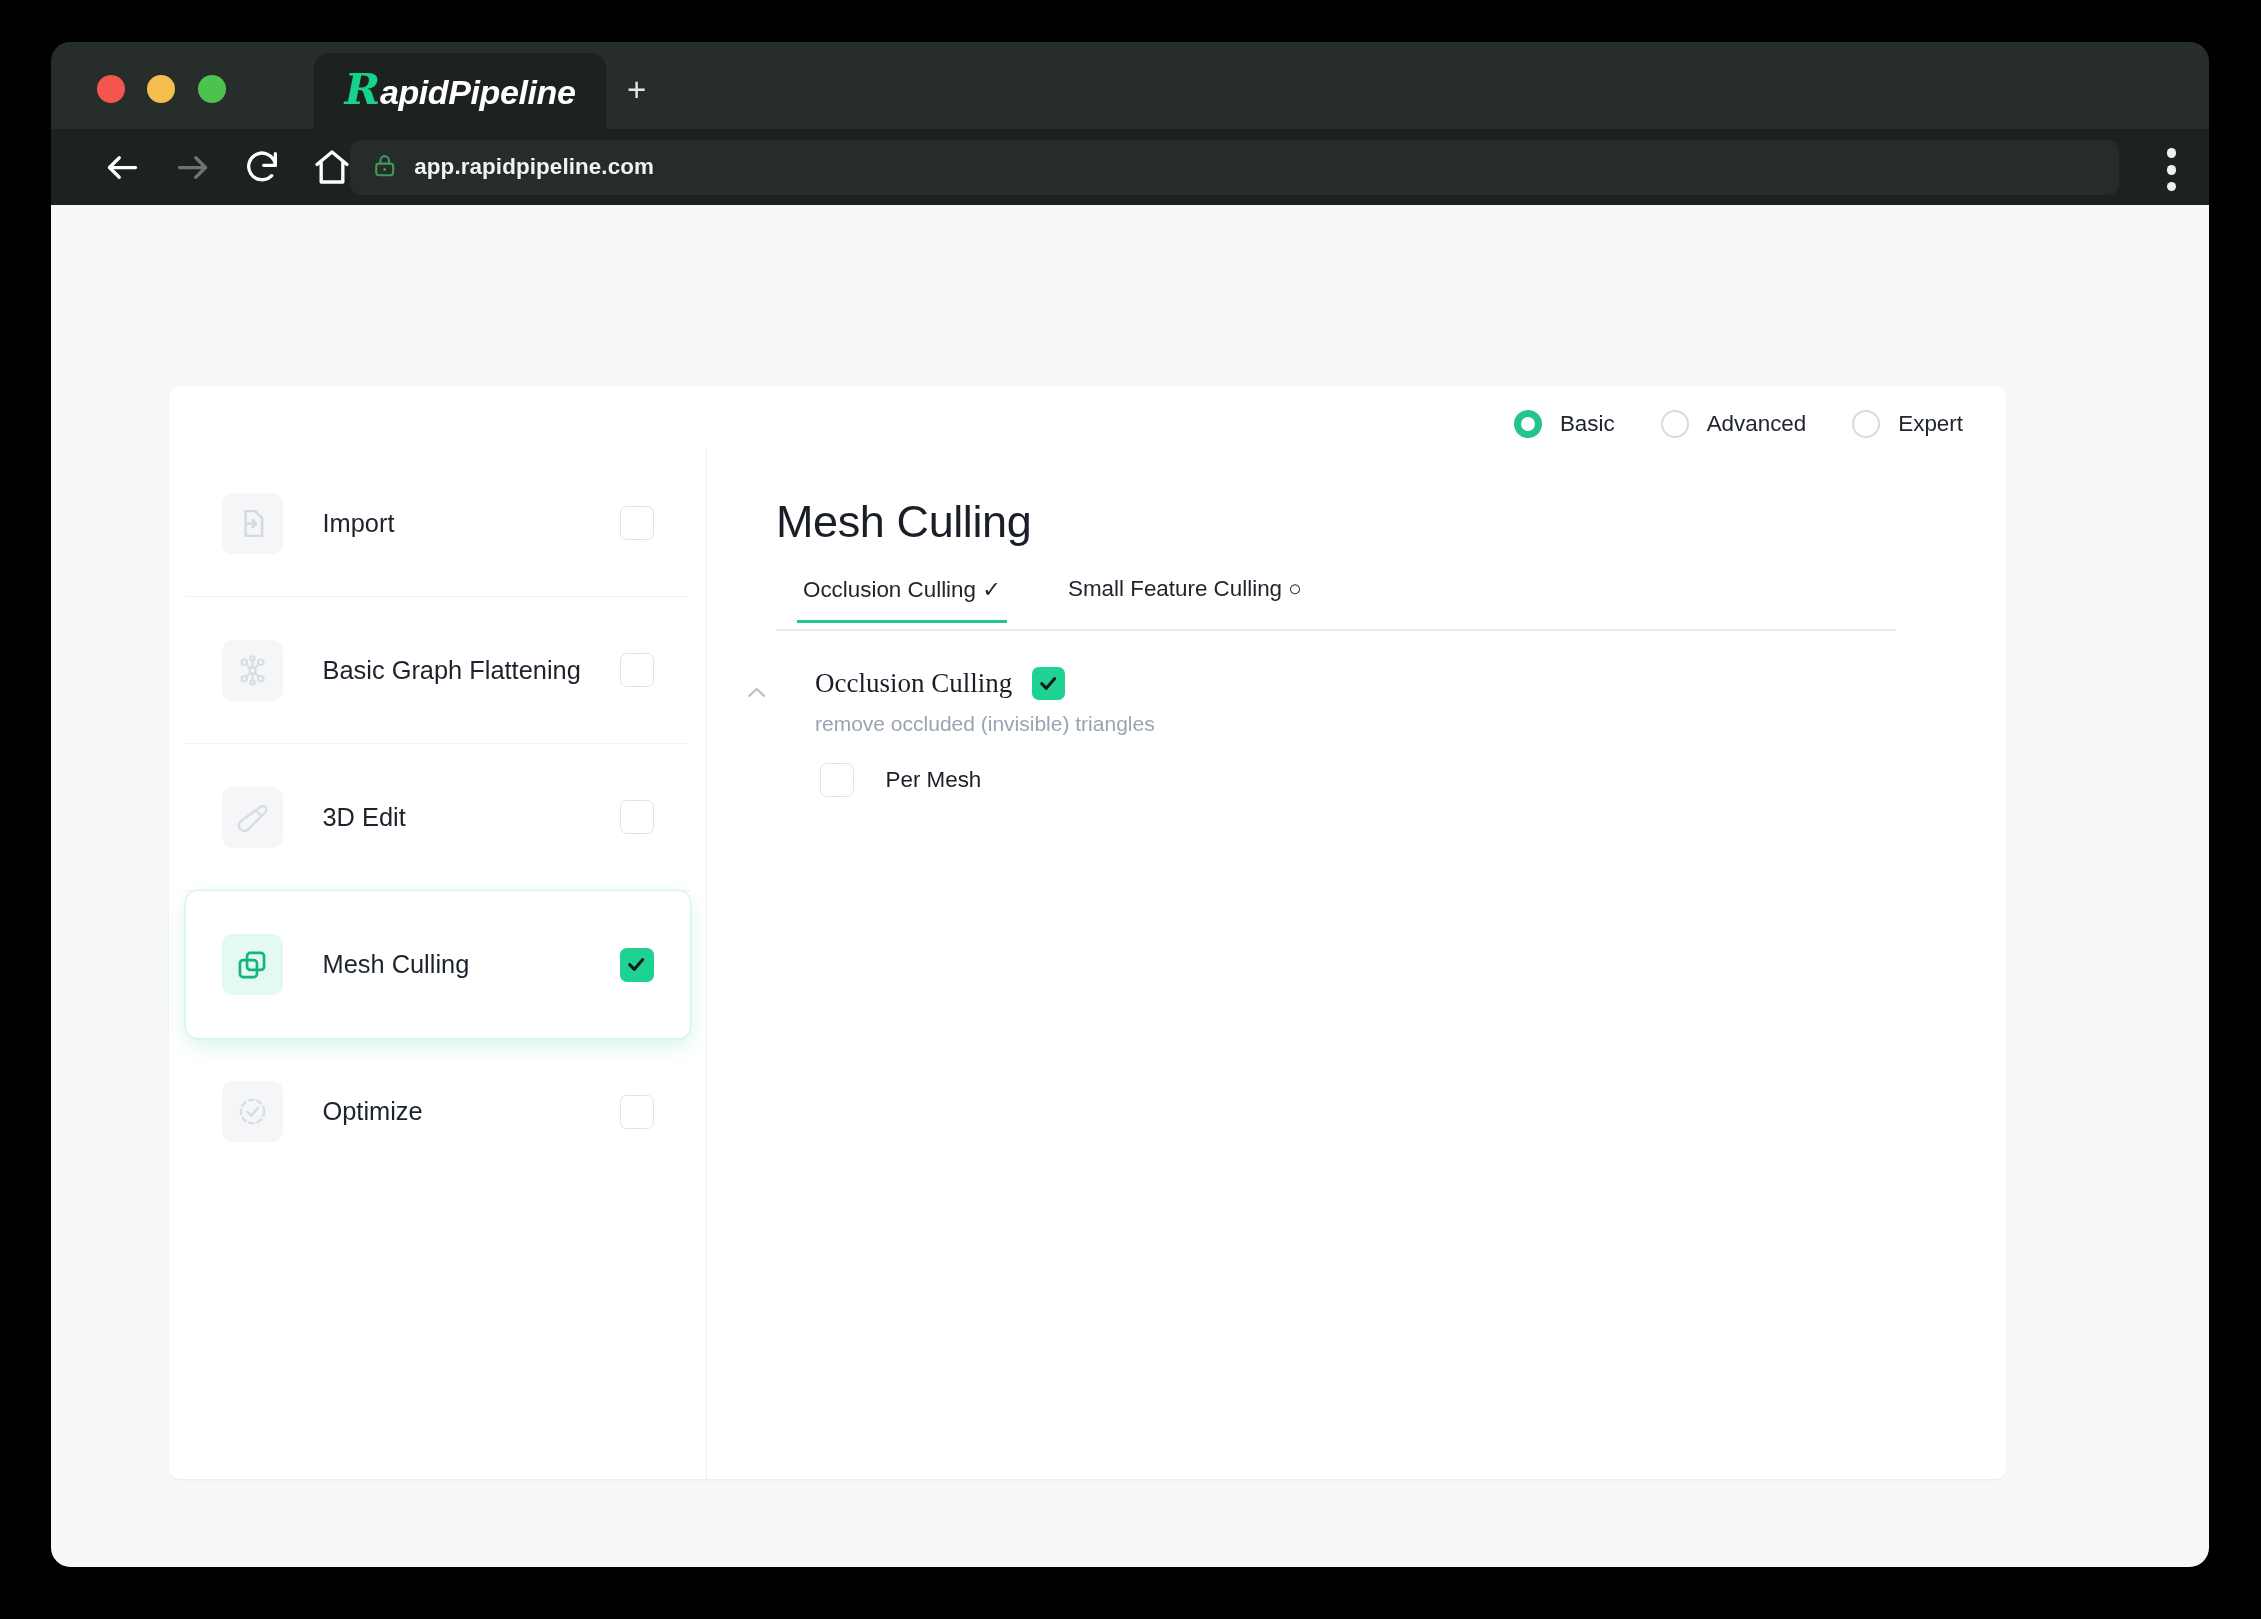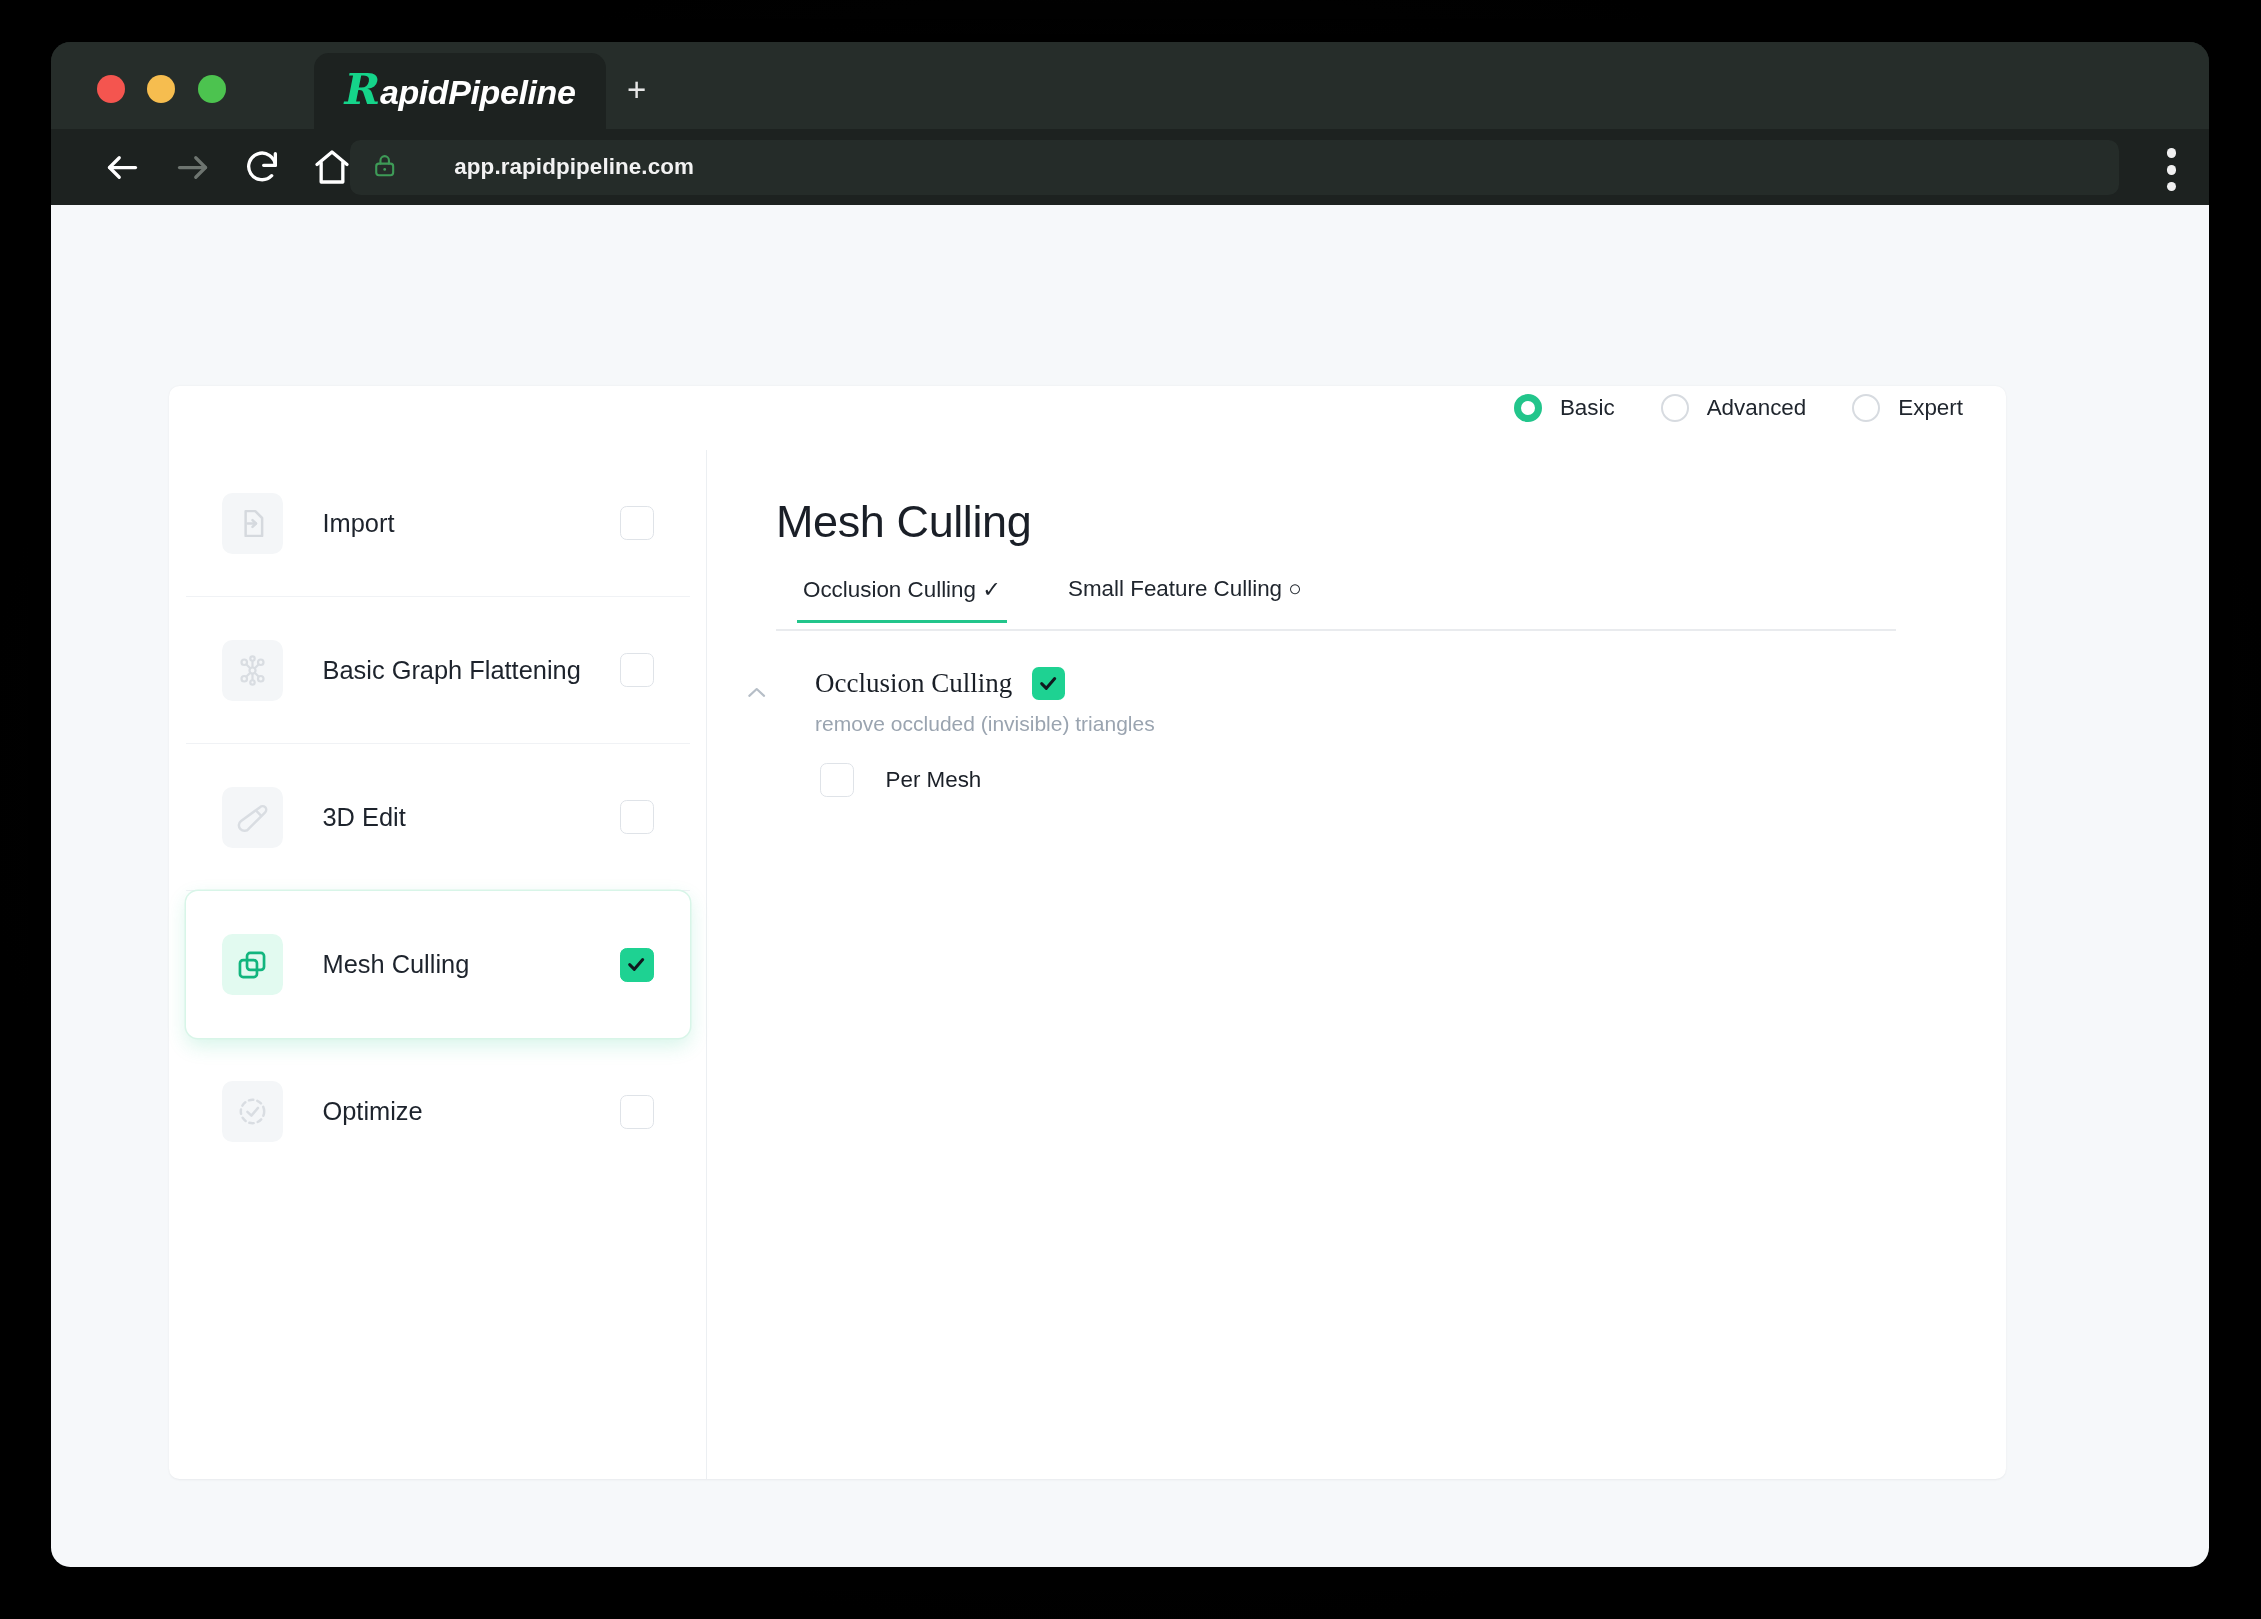--- a/index.html
+++ b/index.html
@@ -82,21 +82,20 @@
   .navbtn svg { display: block; }
 
   .urlbar {
     position: absolute;
     left: 299px; right: 90px; top: 10.5px;
     height: 55px;
     background: #252c29;
     border-radius: 10.5px;
     display: flex; align-items: center;
     padding-left: 22.4px;
-    gap: 40px;
   }
   .urlbar .url-text {
     color: #f2f2f2;
     font-size: 22.4px;
     font-weight: 700;
     margin-left: 16.5px;
     letter-spacing: 0.1px;
   }
   .kebab {
     position: absolute; right: 30px; top: 19.4px;
@@ -120,21 +119,21 @@
     left: 118px; top: 181px;
     width: 1837px; height: 1093px;
     background: #ffffff;
     border-radius: 10.5px;
     box-shadow: 0 0.7px 2.2px rgba(16,24,40,0.06);
   }
 
   
   .modes {
     position: absolute;
-    right: 43px; top: 8px;
+    right: 43px; top: 24px;
     display: flex; align-items: center; gap: 0;
   }
   .mode { display: flex; align-items: center; margin-left: 46px; }
   .mode:first-child { margin-left: 0; }
   .radio {
     width: 28px; height: 28px; border-radius: 50%;
     border: 2.2px solid #d7dbe0;
     background: #fff;
     display: block;
   }

